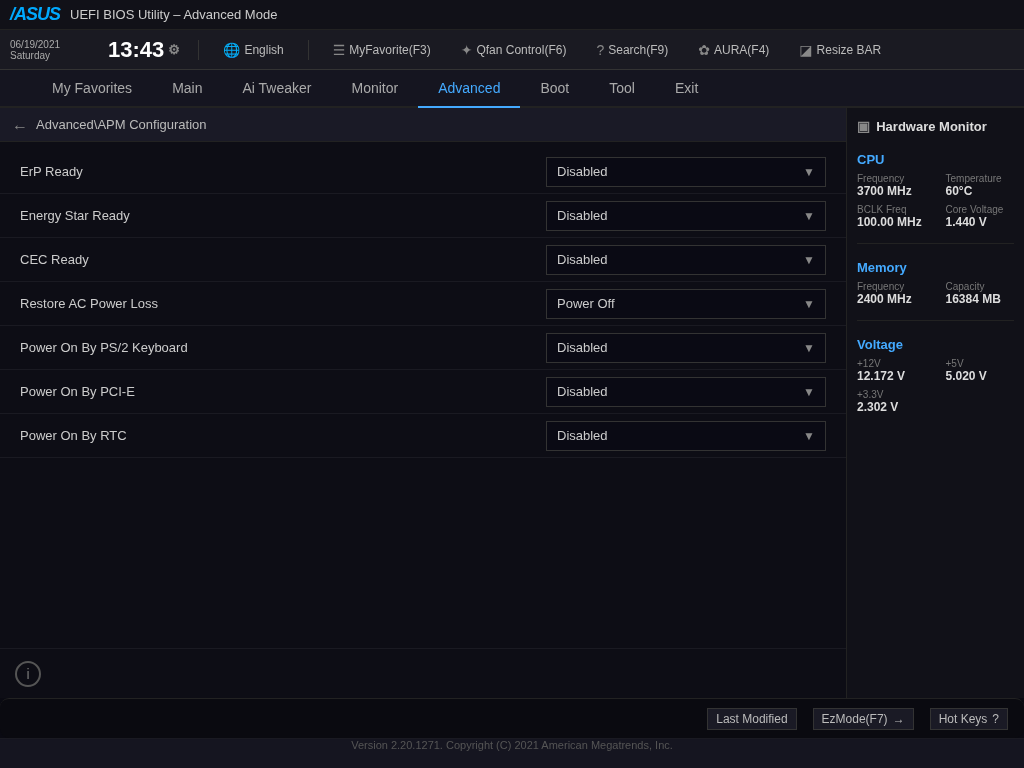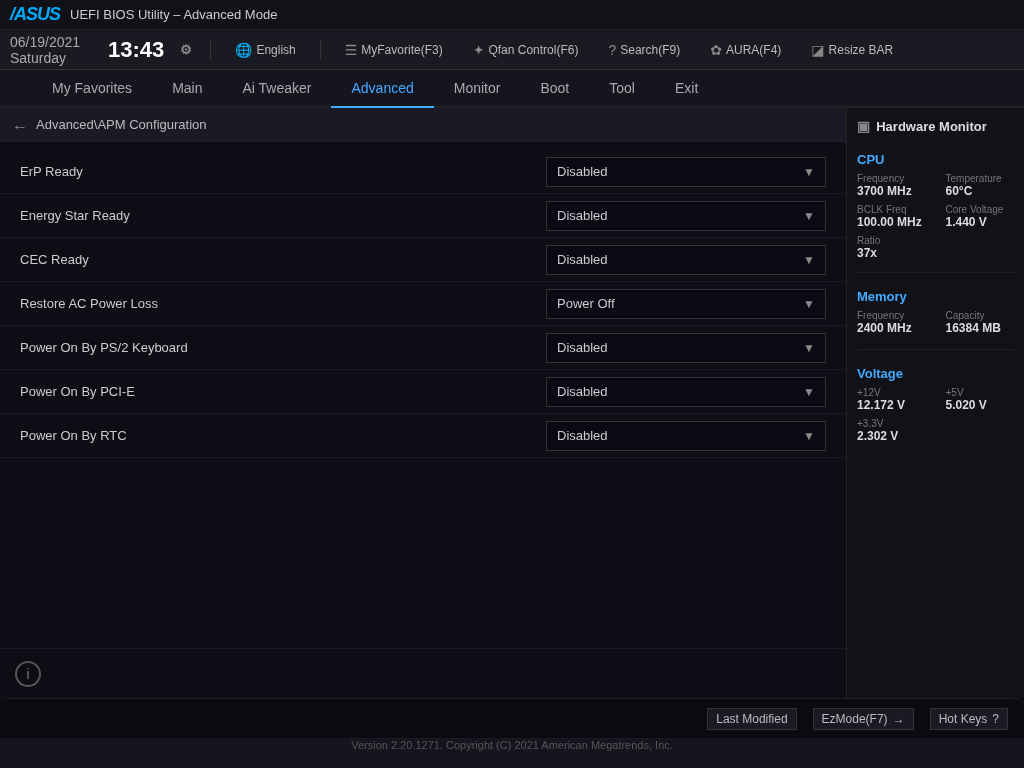--- a/index.html
+++ b/index.html
@@ -41,32 +41,32 @@
       height: 40px;
       display: flex;
       align-items: center;
       padding: 0 10px;
       gap: 18px;
       border-bottom: 1px solid #333;
     }
     .datetime {
       display: flex;
       flex-direction: column;
-      font-size: 14px;
+      font-size: 10px;
       color: #aaa;
       min-width: 80px;
     }
     .clock {
       font-size: 22px;
       color: #fff;
       font-weight: bold;
       line-height: 1;
       display: flex;
       align-items: center;
-      gap: 16px;
+      gap: 4px;
     }
     .gear-icon {
       font-size: 13px;
       color: #888;
       cursor: pointer;
     }
     .topbar-btn {
       display: flex;
       align-items: center;
       gap: 4px;
@@ -327,25 +327,25 @@
 <div class="nav-tabs">
   <div class="nav-tab">
     <span>My Favorites</span>
   </div>
   <div class="nav-tab">
     <span>Main</span>
   </div>
   <div class="nav-tab">
     <span>Ai Tweaker</span>
   </div>
+  <div class="nav-tab">
+    <span>Monitor</span>
+  </div>
   <div class="nav-tab active">
     <span>Advanced</span>
-  </div>
-  <div class="nav-tab">
-    <span>Monitor</span>
   </div>
   <div class="nav-tab">
     <span>Boot</span>
   </div>
   <div class="nav-tab">
     <span>Tool</span>
   </div>
   <div class="nav-tab">
     <span>Exit</span>
   </div>
@@ -447,24 +447,20 @@
       </div>
       <div class="hw-item">
         <div class="hw-label">BCLK Freq</div>
         <div class="hw-value">100.00 MHz</div>
       </div>
       <div class="hw-item">
         <div class="hw-label">Core Voltage</div>
         <div class="hw-value">1.440 V</div>
       </div>
     </div>
-    <div class="hw-single">
-      <div class="hw-label">Ratio</div>
-      <div class="hw-value">37x</div>
-    </div>
 
     <div class="hw-divider"></div>
 
     <div class="hw-section-title">Memory</div>
 
     <div class="hw-grid">
       <div class="hw-item">
         <div class="hw-label">Frequency</div>
         <div class="hw-value">2400 MHz</div>
       </div>

